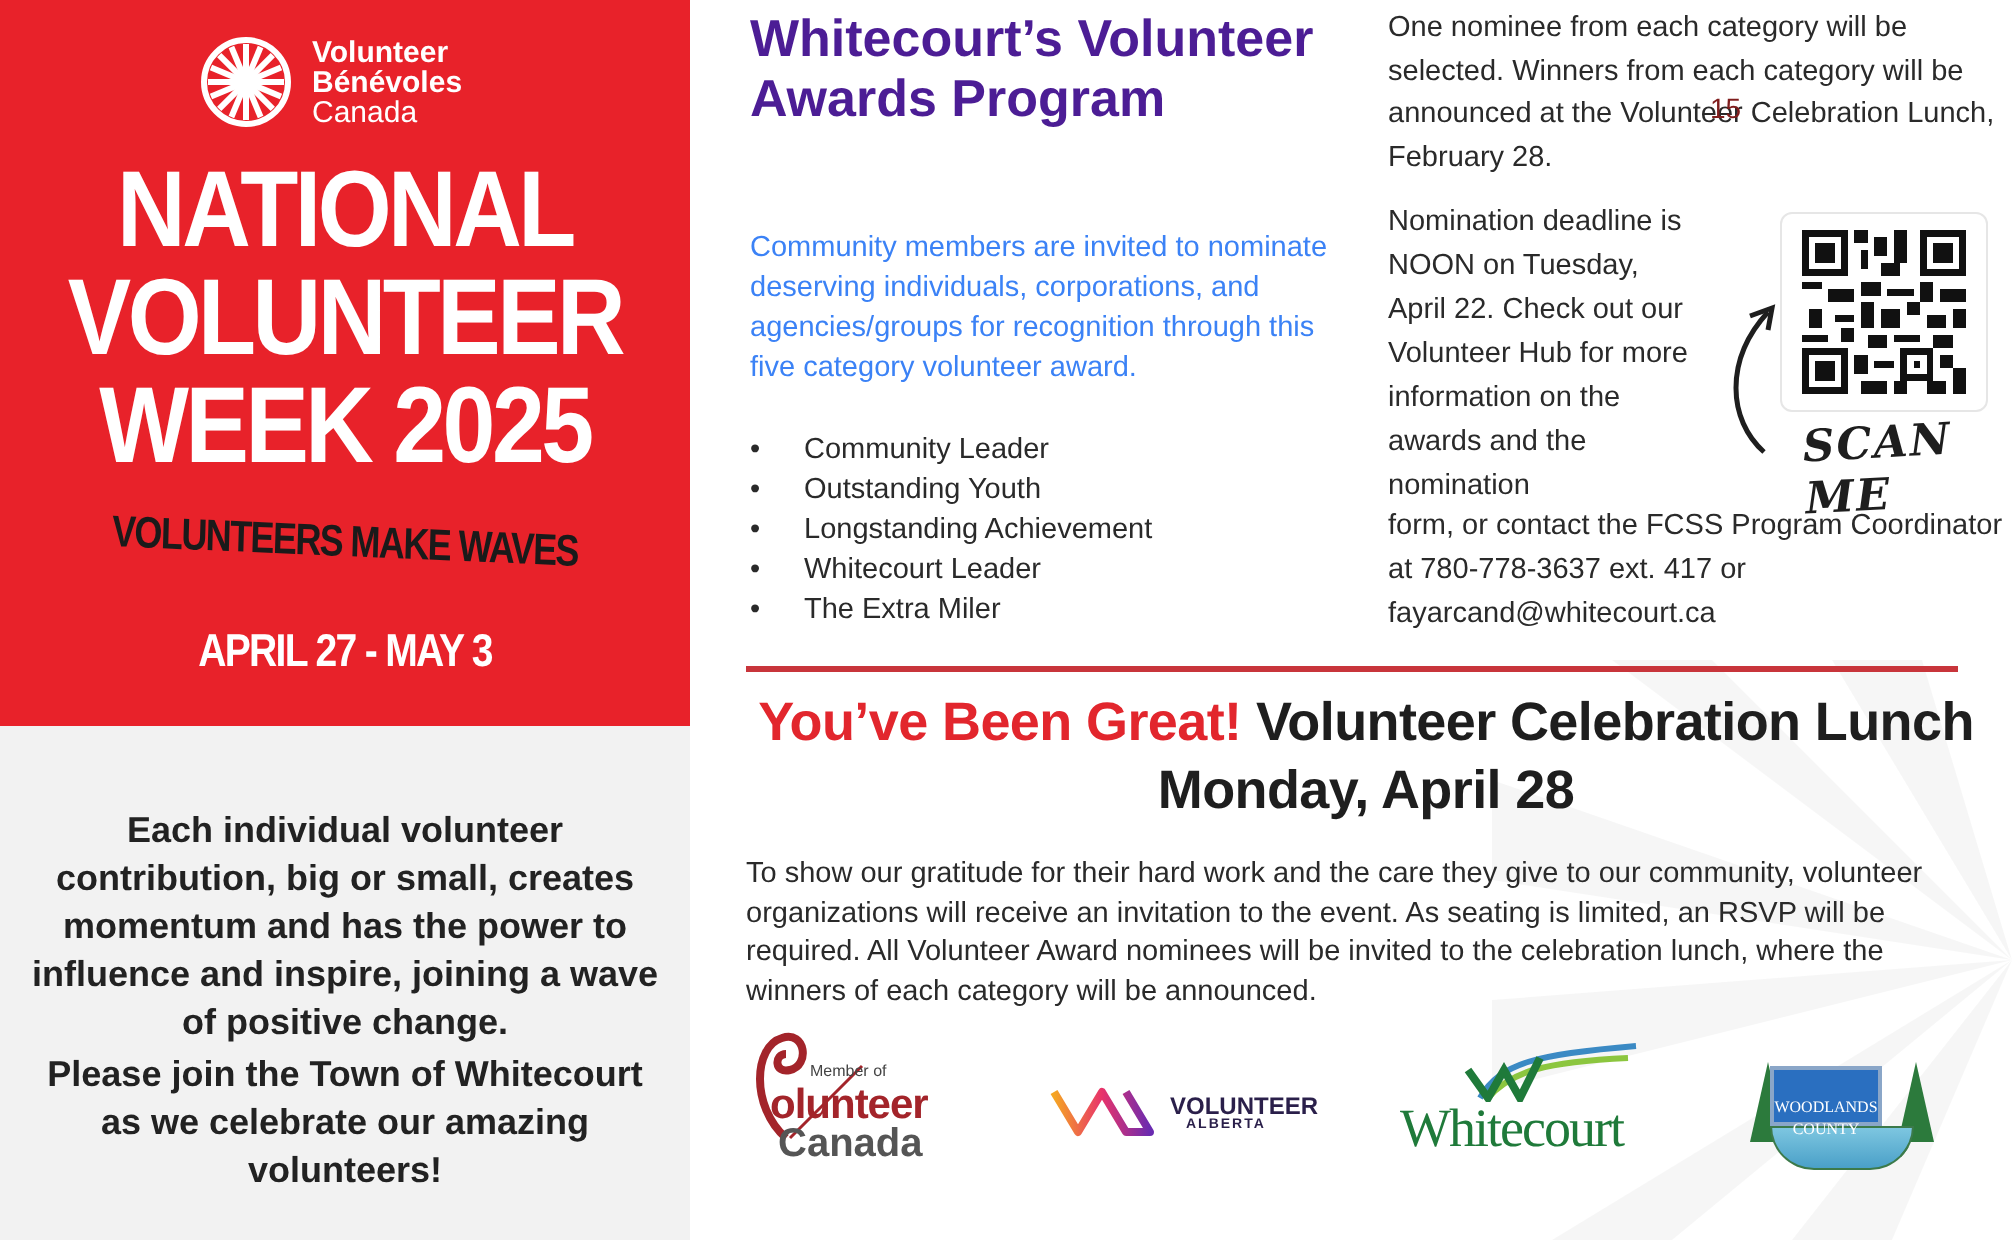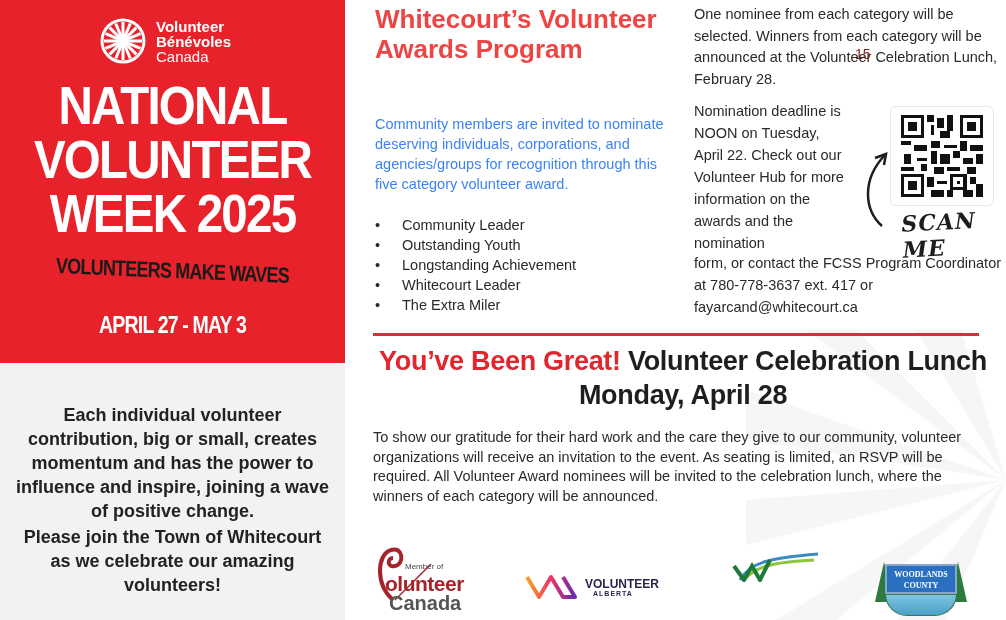--- a/index.html
+++ b/index.html
@@ -43,21 +43,21 @@
   .gray-panel .p2 { margin-top: 2px; }
 
   
   .right { position: absolute; left: 345px; top: 0; width: 661px; height: 620px; background: #fff; }
   .rays {
     position: absolute; right: 0; top: 330px; width: 260px; height: 290px; opacity: 0.6;
   }
 
   .awards-title {
     position: absolute; left: 30px; top: 4px; width: 290px;
-    font-weight: bold; font-size: 26px; line-height: 30px; color: #ef4444;
+    font-weight: bold; font-size: 26px; line-height: 30px; color: #4c1d95;
   }
   .awards-intro {
     position: absolute; left: 30px; top: 114px; width: 290px;
     font-size: 14.5px; line-height: 20px; color: #3b82f6;
   }
   .awards-list { position: absolute; left: 30px; top: 215px; list-style: none; font-size: 14.5px; line-height: 20px; color: #2a2a2a; }
   .awards-list li { display: flex; }
   .awards-list .bullet { width: 27px; }
 
   .col2 {
@@ -86,42 +86,42 @@
   .lunch-title {
     position: absolute; left: 28px; top: 344px; width: 620px;
     font-weight: bold; font-size: 27px; line-height: 34px; color: #1e1e1e; letter-spacing: -0.3px; text-align: center;
   }
   .lunch-title .red { color: #e2262d; }
   .lunch-body {
     position: absolute; left: 28px; top: 428px; width: 610px;
     font-size: 14.5px; line-height: 19.5px; color: #2a2a2a;
   }
 
-  .logos { position: absolute; left: 0; top: 540px; width: 661px; height: 80px; }
+  .logos { position: absolute; left: 0; top: 509px; width: 661px; height: 80px; }
   .logo { position: absolute; }
   .logo-vc { left: 28px; top: 4px; width: 110px; height: 72px; }
   .logo-vc .member { position: absolute; left: 32px; top: 18px; font-size: 8px; color: #444; }
   .logo-vc .vol { position: absolute; left: 12px; top: 28px; font-size: 21px; color: #a3242a; font-weight: bold; letter-spacing: -0.5px; }
   .logo-vc .can { position: absolute; left: 16px; top: 48px; font-size: 20px; color: #555; font-weight: bold; }
   .logo-vc svg { position: absolute; left: 0; top: 0; width: 60px; height: 72px; }
 
   .logo-va { left: 180px; top: 32px; width: 135px; height: 30px; display: flex; align-items: center; gap: 6px; }
   .logo-va svg { width: 54px; height: 26px; }
   .logo-va .t1 { font-weight: bold; font-size: 12px; color: #2a1f4a; line-height: 12px; }
   .logo-va .t2 { font-weight: bold; font-size: 7px; color: #2a1f4a; letter-spacing: 1px; margin-left: 8px; }
 
   .logo-wc { left: 355px; top: 12px; width: 125px; height: 60px; }
   .logo-wc svg { position: absolute; left: 30px; top: 0; width: 90px; height: 30px; }
   .logo-wc .name { position: absolute; left: 0; top: 28px; font-family: "Liberation Serif", serif; font-size: 27px; color: #1f7a3a; letter-spacing: -1px; }
 
   .logo-wd { left: 530px; top: 20px; width: 92px; height: 58px; }
   .logo-wd .sign {
-    position: absolute; left: 10px; top: 4px; width: 72px; height: 30px; background: #2a6fc0;
-    border: 2px solid #8aa6c8; color: #fff; font-family: "Liberation Serif", serif; font-weight: bold;
-    font-size: 8px; line-height: 11px; text-align: center; padding-top: 3px;
+    position: absolute; left: 10px; top: 4px; width: 56px; height: 30px; background: #2a6fc0;
+    border: 2px solid #8aa6c8; color: #fff; font-family: "Liberation Serif", serif; font-weight: normal;
+    font-size: 8px; line-height: 11px; text-align: center; padding-top: 13px;
   }
   .logo-wd .lake {
     position: absolute; left: 10px; top: 34px; width: 72px; height: 22px; border-radius: 0 0 40px 40px;
     background: linear-gradient(#7dc6e0, #4aa0c8); border: 1px solid #3c7a4a;
   }
   .logo-wd .tree { position: absolute; top: 2px; width: 0; height: 0; border-left: 9px solid transparent; border-right: 9px solid transparent; border-bottom: 40px solid #2c7a3c; }
   .logo-wd .tree.l { left: 0; }
   .logo-wd .tree.r { left: 74px; }
 </style>
 </head>
@@ -292,20 +292,21 @@
         <div class="t2">ALBERTA</div>
       </div>
     </div>
 
     <div class="logo logo-wc">
       <svg viewBox="0 0 90 30">
         <path d="M10 28 C 20 10, 40 6, 88 2" fill="none" stroke="#3b8ac4" stroke-width="3"></path>
         <path d="M14 28 C 26 14, 44 10, 84 8" fill="none" stroke="#8cc63f" stroke-width="3"></path>
         <path d="M4 14 L14 28 L22 14 L30 28 L40 8" fill="none" stroke="#1f7a3a" stroke-width="4"></path>
       </svg>
+      <span class="name">Whitecourt</span>
     </div>
 
     <div class="logo logo-wd">
       <span class="tree l"></span>
       <span class="tree r"></span>
       <div class="lake"></div>
       <div class="sign">
         <div>WOODLANDS</div>
         <div>COUNTY</div>
       </div>

